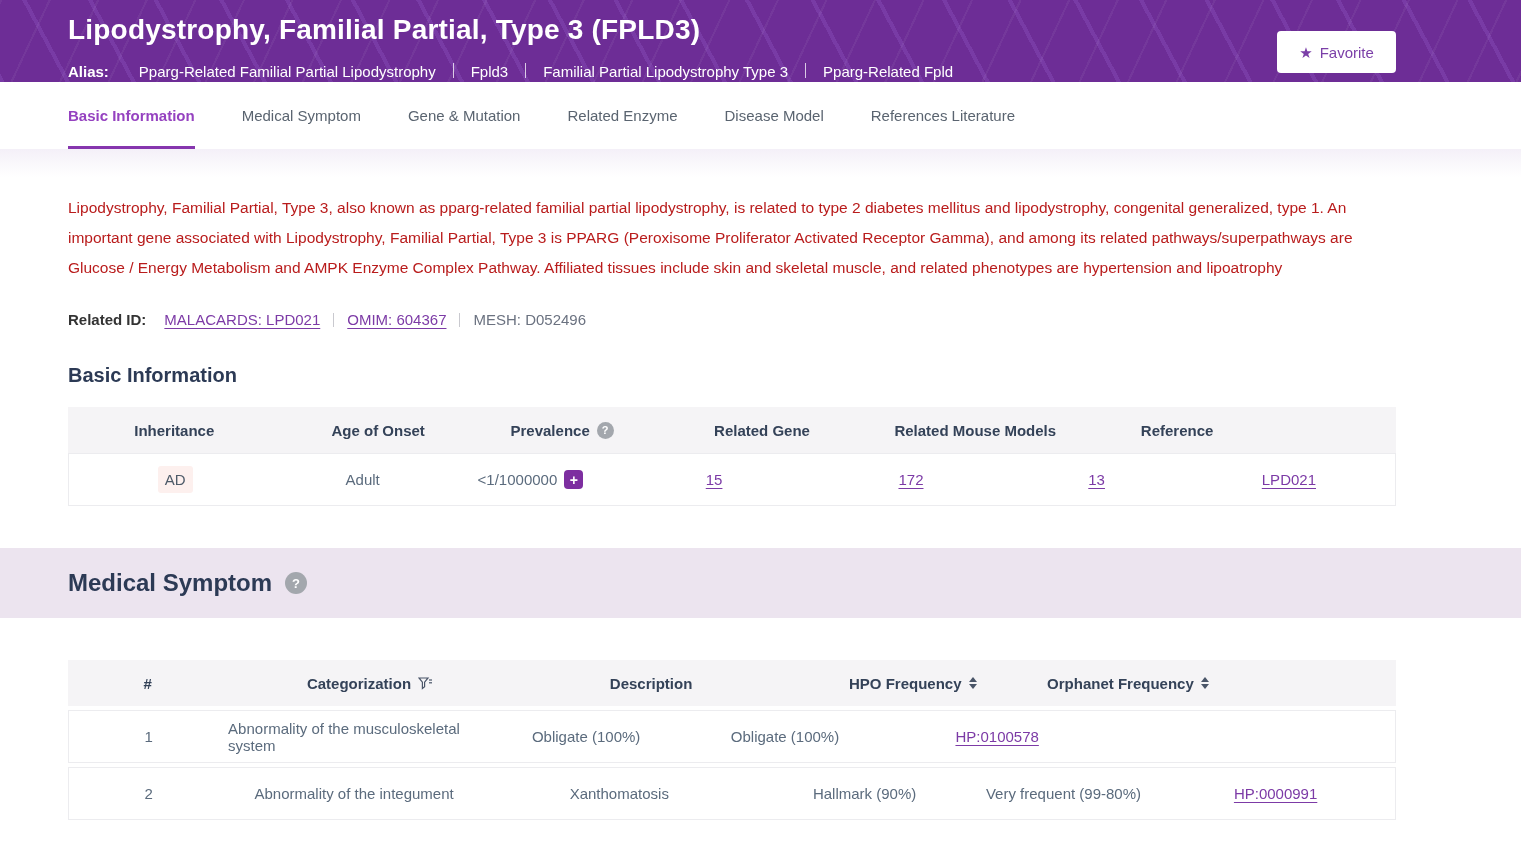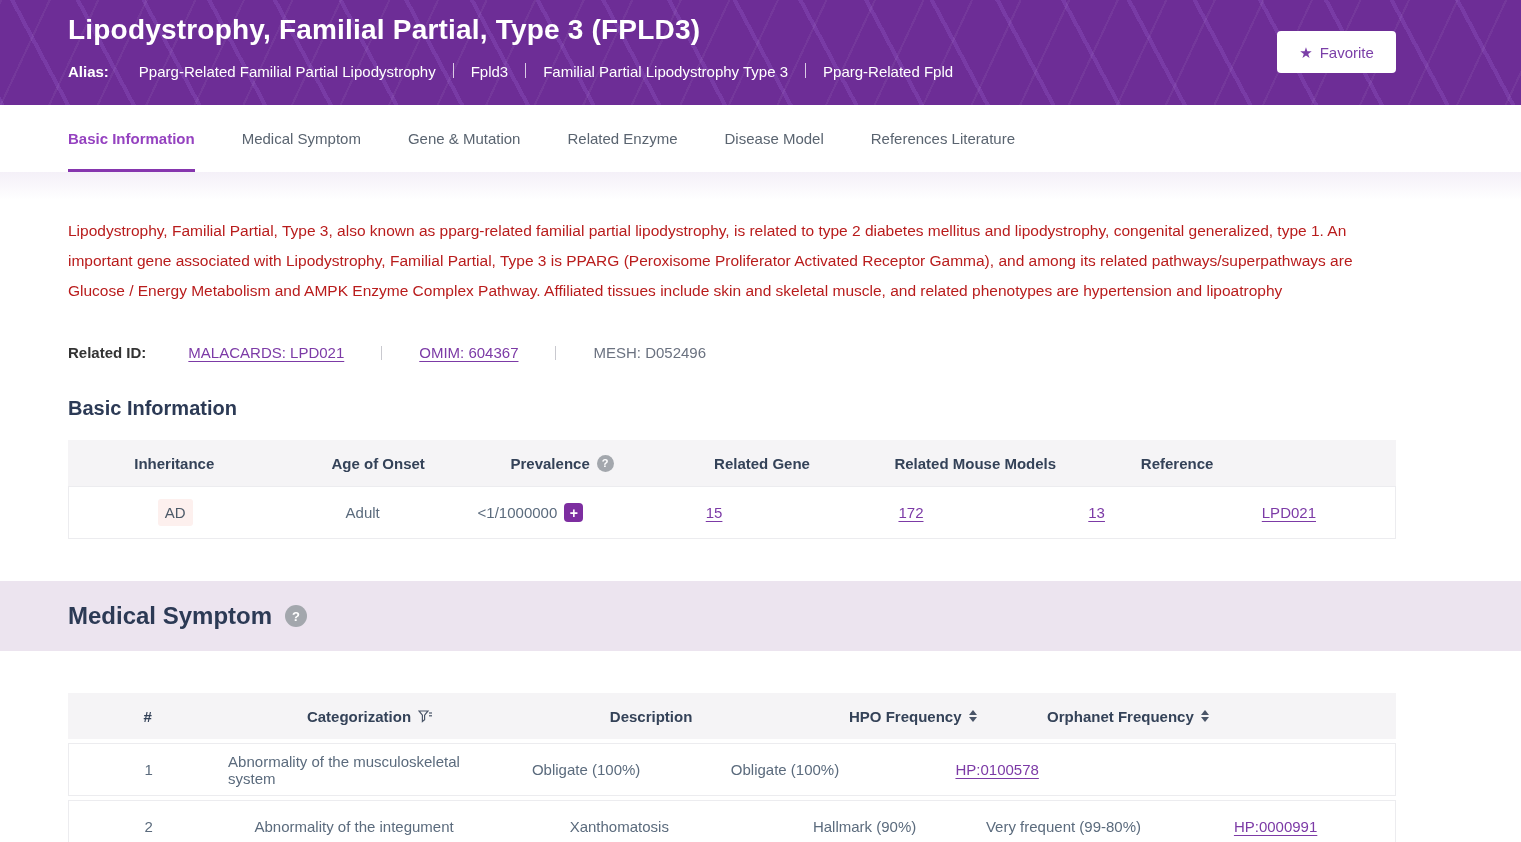--- a/index.html
+++ b/index.html
@@ -1,21 +1,21 @@
 <!DOCTYPE html>
 <html><head>
 <meta charset="utf-8">
 <style>
   * { margin:0; padding:0; box-sizing:border-box; }
   html,body { width:1521px; height:842px; overflow:hidden; background:#fff;
     font-family:"Liberation Sans","DejaVu Sans",sans-serif; }
 
   
   .hero {
-    position:relative; height:105px; padding:14px 68px 0 68px;
+    position:relative; height:82px; padding:14px 68px 0 68px;
     background:
       repeating-linear-gradient(115deg, rgba(255,255,255,0.05) 0 2px, transparent 2px 44px),
       repeating-linear-gradient(62deg, rgba(150,95,205,0.28) 0 4px, transparent 4px 58px),
       #6d2d96;
     color:#fff;
   }
   .hero h1 { font-size:28px; font-weight:bold; letter-spacing:.2px; }
   .alias-row { display:flex; align-items:flex-start; margin-top:17px; font-size:15px; }
   .alias-label { font-weight:bold; margin-right:30px; }
   .alias { color:#fff; }
@@ -37,21 +37,21 @@
   .tab.active { color:#9542c0; font-weight:bold; }
   .tab.active::after {
     content:""; position:absolute; left:0; right:0; bottom:0; height:3px; background:#8636ae;
   }
   .fade-band { height:28px; background:linear-gradient(#f4f0f8,#ffffff); }
 
   
   .content { padding:0 125px 0 68px; }
   .desc { margin-top:16px; font-size:15.5px; line-height:30px; color:#b91c1c; }
 
-  .rid-row { display:flex; align-items:center; margin-top:38px; font-size:15px;gap:24px; }
+  .rid-row { display:flex; align-items:center; margin-top:28px; font-size:15px; }
   .rid-label { font-weight:bold; color:#333; margin-right:18px; }
   .rid-divider { width:1px; height:14px; background:#c9c9cf; margin:0 13px; }
   a.plink { color:#7c3aa6; text-decoration:underline; text-underline-offset:3px; cursor:pointer; }
   .rid-plain { color:#6b7280; }
 
   .section-h { margin-top:36px; font-size:20px; font-weight:bold; color:#2c3a55; }
 
   
   .tbl { margin-top:20px; }
   .trow { display:flex; width:100%; }

